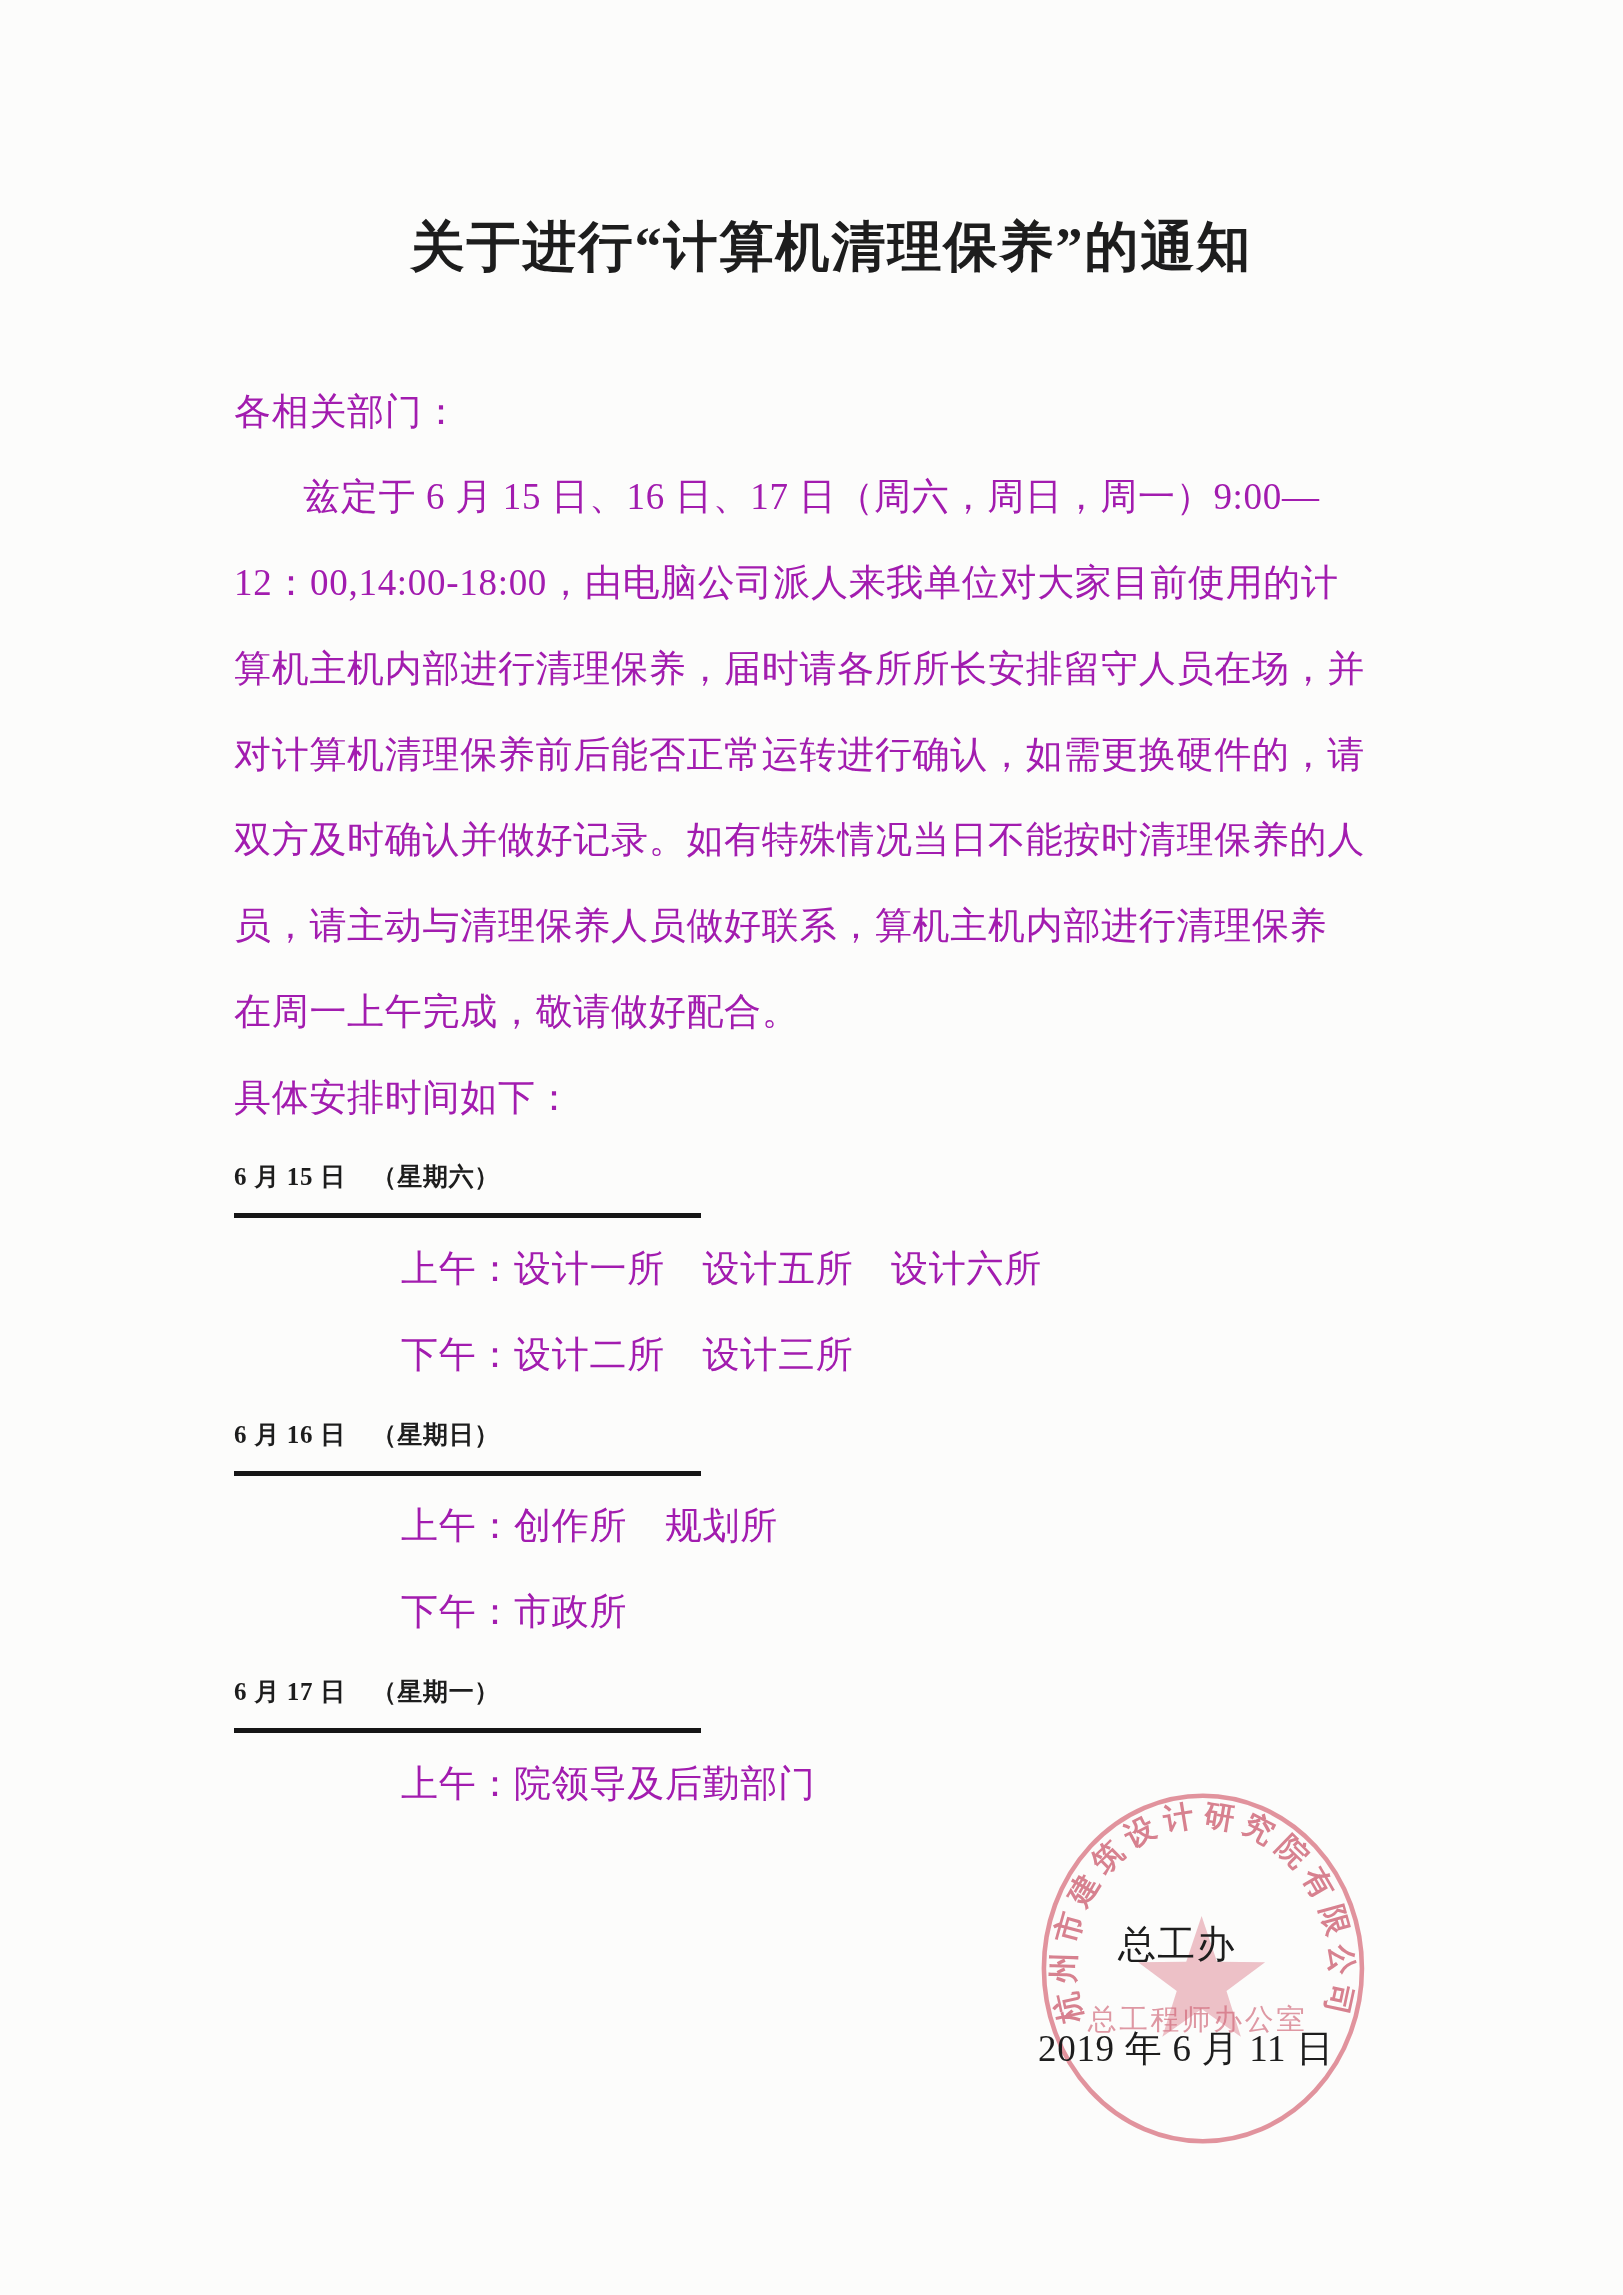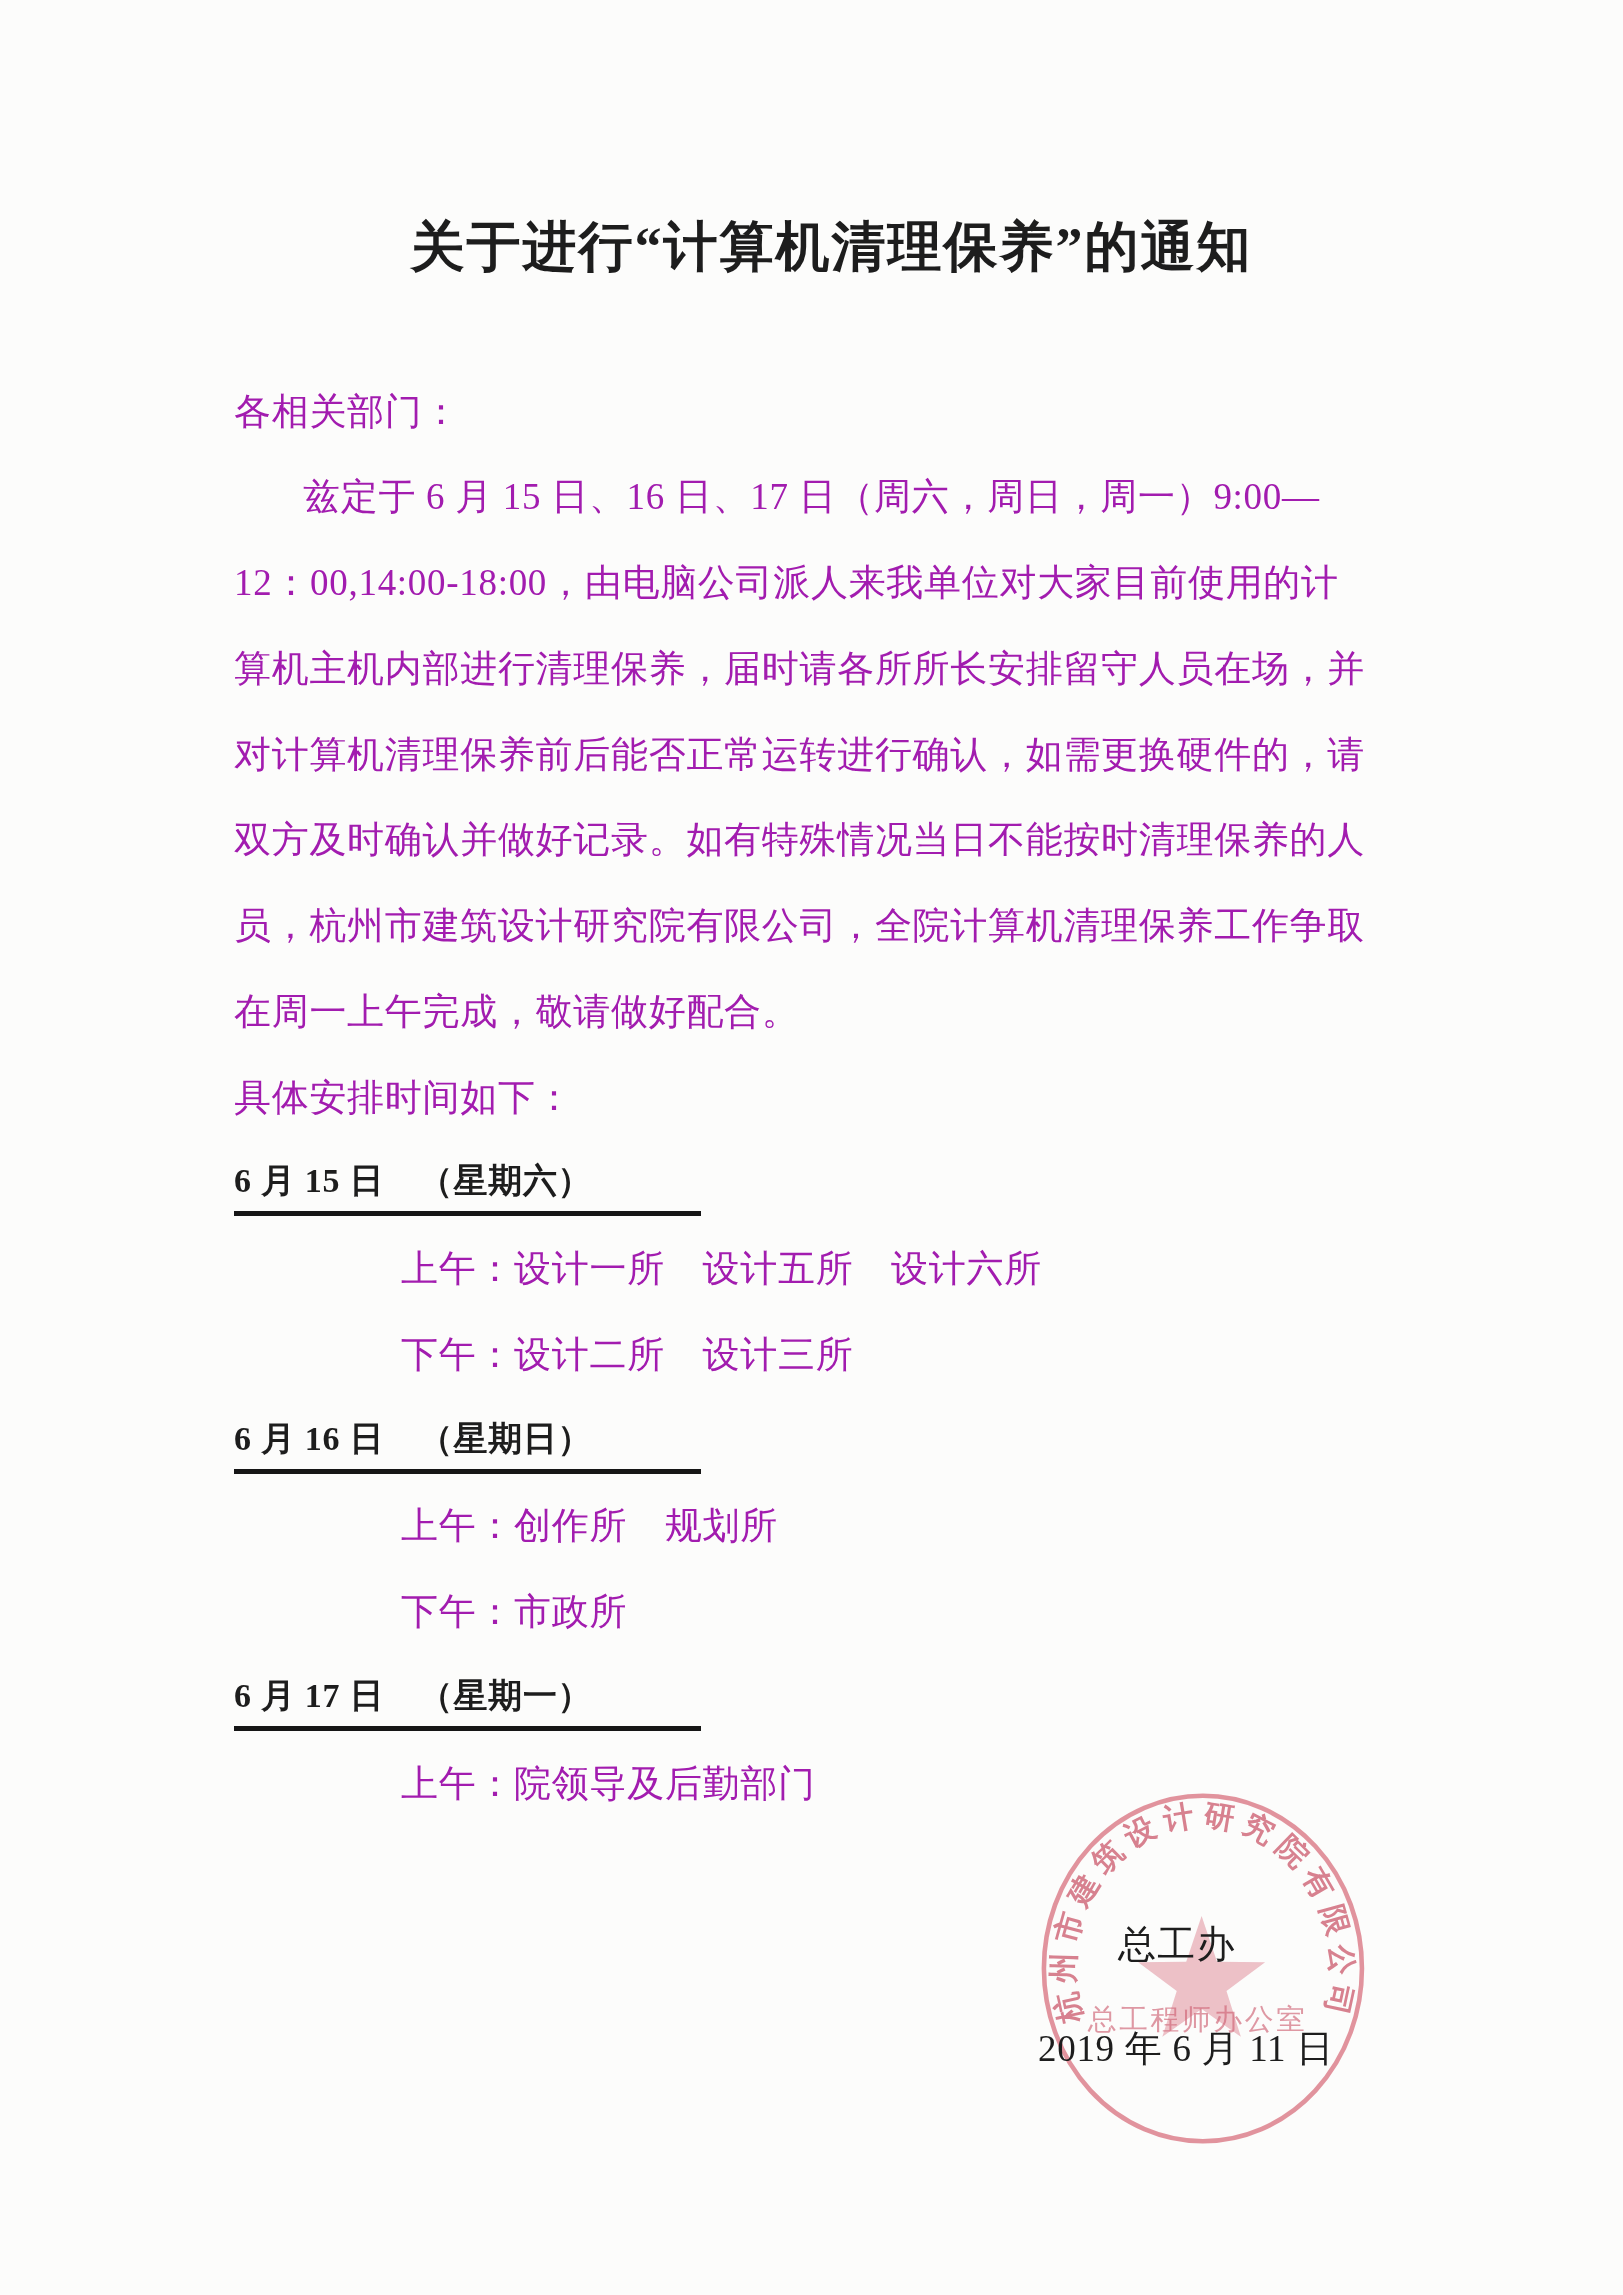--- a/index.html
+++ b/index.html
@@ -26,25 +26,25 @@
     font-size:54px;
     font-weight:700;
     letter-spacing:2px;
     white-space:pre;
     padding-left:20px;
   }
   .heading{
     position:absolute;
     left:234px;
     width:467px;
-    font-size:34px;
+    font-size:25px;
     font-weight:700;
     letter-spacing:0.7px;
     line-height:1;
-    padding-bottom:13px;
+    padding-bottom:24px;
     border-bottom:5.9px solid #161616;
     white-space:pre;
   }
   .sub{left:385px;margin-left:16px;}
   .indent{left:303px;}
   .margin{left:234px;}
   .sig{
     position:absolute;
     left:1118px;top:1919px;
     font-size:38px;letter-spacing:1.3px;
@@ -73,21 +73,21 @@
 
   <div class="title">关于进行“计算机清理保养”的通知</div>
 
   <div class="line margin" style="top:393px">各相关部门：</div>
 
   <div class="line indent" style="top:478px">兹定于 6 月 15 日、16 日、17 日（周六，周日，周一）9:00—</div>
   <div class="line margin" style="top:564px">12：00,14:00-18:00，由电脑公司派人来我单位对大家目前使用的计</div>
   <div class="line margin" style="top:650px">算机主机内部进行清理保养，届时请各所所长安排留守人员在场，并</div>
   <div class="line margin" style="top:736px">对计算机清理保养前后能否正常运转进行确认，如需更换硬件的，请</div>
   <div class="line margin" style="top:821px">双方及时确认并做好记录。如有特殊情况当日不能按时清理保养的人</div>
-  <div class="line margin" style="top:907px">员，杭州市建筑设计研究院有限公司，全院计算机清理保养工作争取</div>
+  <div class="line margin" style="top:907px">员，请主动与清理保养人员做好联系，算机主机内部进行清理保养</div>
   <div class="line margin" style="top:993px">在周一上午完成，敬请做好配合。</div>
 
   <div class="line margin" style="top:1079px">具体安排时间如下：</div>
 
   <div class="heading" style="top:1164px">6 月 15 日　（星期六）</div>
   <div class="line sub" style="top:1250px">上午：设计一所　设计五所　设计六所</div>
   <div class="line sub" style="top:1336px">下午：设计二所　设计三所</div>
 
   <div class="heading" style="top:1422px">6 月 16 日　（星期日）</div>
   <div class="line sub" style="top:1507px">上午：创作所　规划所</div>

